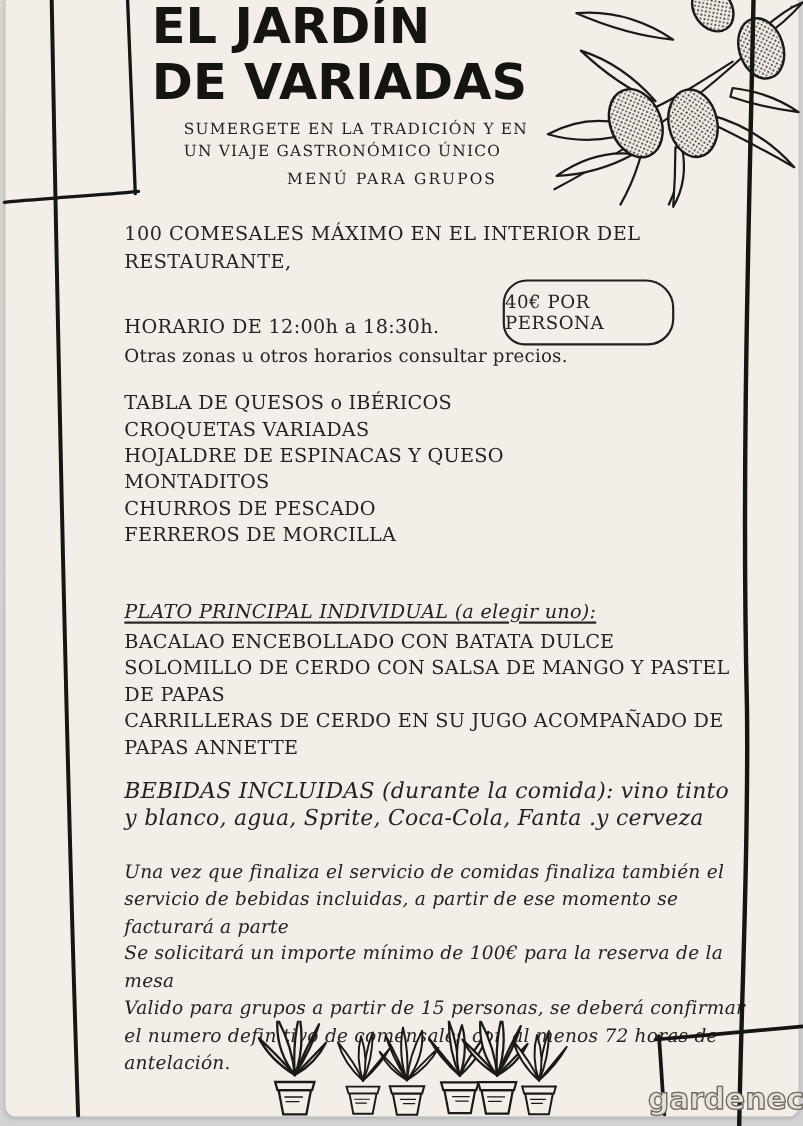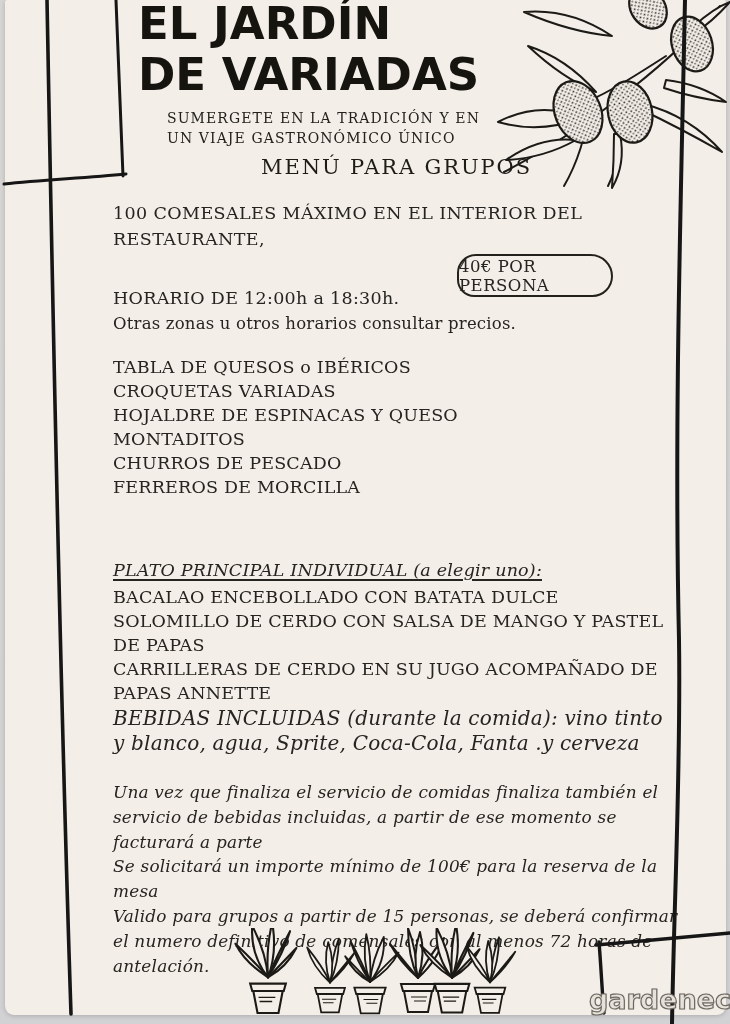--- a/index.html
+++ b/index.html
@@ -35,53 +35,53 @@
   }
   .subtitle {
     position: absolute; left: 167px; top: 108px;
     font-size: 14px; line-height: 20px;
     letter-spacing: 1.1px;
     color: #23211c;
     white-space: nowrap;
   }
   .menu-heading {
     position: absolute; left: 261px; top: 155px;
-    font-size: 21px; letter-spacing: 1.9px;
+    font-size: 14px; letter-spacing: 1.9px;
     color: #1d1b16;
     white-space: nowrap;
   }
 
   
   .capacity {
     position: absolute; left: 113px; top: 201px;
     font-size: 17.5px; line-height: 25.5px;
     letter-spacing: 0.4px;
   }
   .price-badge {
     position: absolute; left: 457px; top: 254px;
-    width: 156px; height: 43px;
+    width: 156px; height: 60px;
     border: 2px solid #23211c;
     border-radius: 22px 26px 24px 20px;
     display: flex; align-items: center; justify-content: center;
     font-size: 16.5px; letter-spacing: 0.5px;
     background: transparent;
   }
   .schedule {
     position: absolute; left: 113px; top: 288px;
     font-size: 17.5px; letter-spacing: 0.3px;
   }
   .schedule-note {
     position: absolute; left: 113px; top: 314px;
     font-size: 16.5px; letter-spacing: 0.2px;
   }
 
   
   .menu-section { position: absolute; left: 113px; }
   .section-picoteo  { top: 356px; width: 580px; }
-  .section-principal{ top: 560px; width: 570px; }
+  .section-principal{ top: 547px; width: 570px; }
 
   .section-heading {
     font-style: italic;
     font-size: 17.5px;
     text-decoration: underline;
     text-underline-offset: 3px;
     text-decoration-thickness: 1.5px;
     margin-bottom: 6px;
     letter-spacing: 0.2px;
   }

